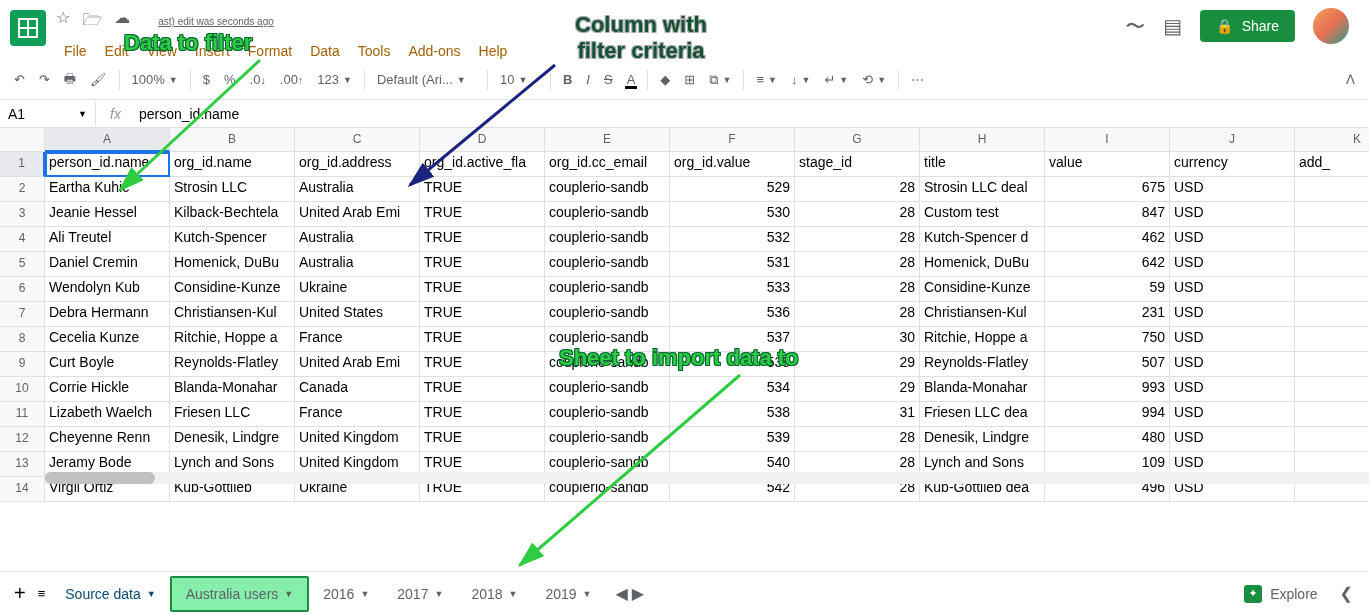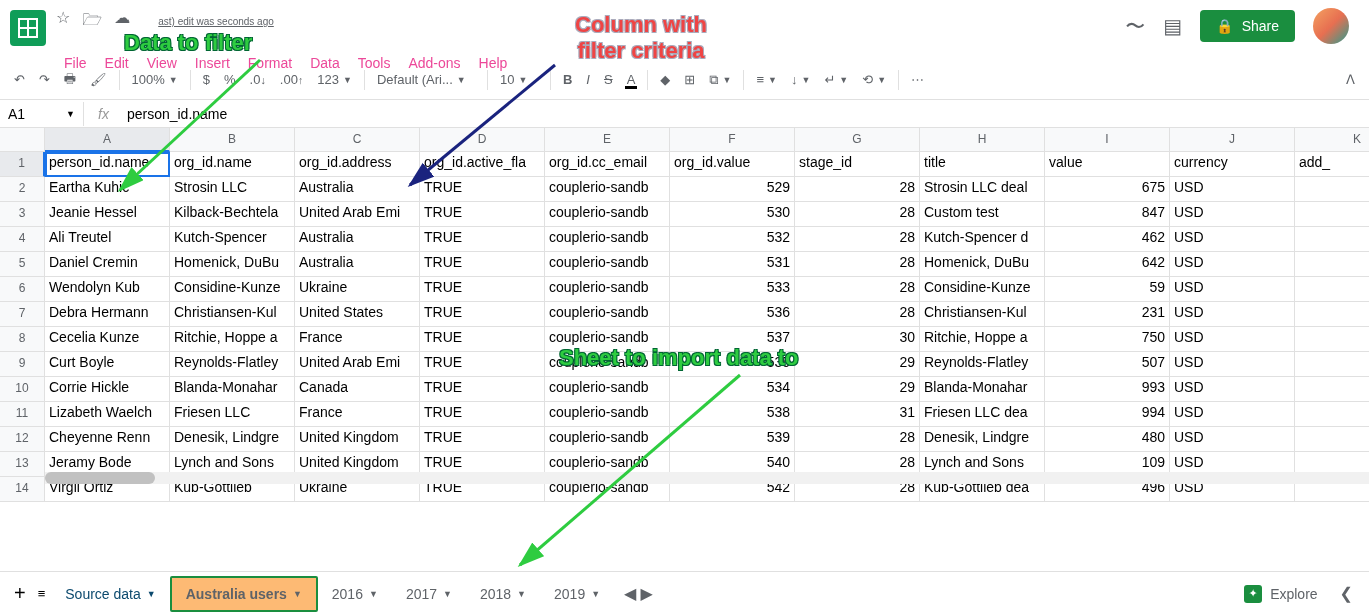--- a/index.html
+++ b/index.html
@@ -6,56 +6,56 @@
 body{width:1369px;height:615px;overflow:hidden;background:#fff;position:relative}
 .header{display:flex;align-items:flex-start;padding:8px 8px 0 8px;height:60px}
 .logo{width:40px;height:40px;margin-right:8px;display:flex;align-items:center;justify-content:center}
 .logo svg{width:36px;height:36px}
 .title-area{flex:1}
 .title-row{display:flex;align-items:center;gap:8px}
 .doc-title{font-size:18px;color:#5f6368;padding:2px 4px}
 .title-icons{display:flex;gap:12px;color:#5f6368}
 .title-icons span{cursor:pointer}
 .last-edit{font-size:10px;color:#5f6368;text-decoration:underline;margin-left:20px}
-.menu-row{display:flex;gap:2px;font-size:14px;color:#ec4899;margin-top:16px}
+.menu-row{display:flex;gap:2px;font-size:14px;color:#a16207;margin-top:4px}
 .menu-row span{padding:4px 8px;cursor:pointer}
 .header-right{display:flex;align-items:center;gap:18px;padding-right:12px}
 .share-btn{background:#1a8e3f;color:#fff;padding:8px 16px;border-radius:4px;display:flex;align-items:center;gap:8px;font-size:14px;font-weight:500;cursor:pointer}
 .avatar{width:36px;height:36px;border-radius:50%;background:linear-gradient(135deg,#f4a261,#e76f51,#2a9d8f);cursor:pointer}
 .toolbar{display:flex;align-items:center;padding:4px 8px;border-bottom:1px solid #e0e0e0;gap:2px;height:40px;color:#5f6368}
 .tb-btn{padding:4px 6px;cursor:pointer;display:flex;align-items:center;font-size:13px}
 .tb-sep{width:1px;height:20px;background:#e0e0e0;margin:0 4px}
 .tb-drop{display:flex;align-items:center;gap:4px;padding:4px 6px;cursor:pointer;font-size:13px}
 .tb-drop .chev{font-size:9px}
 .text-color-btn{position:relative;padding:4px 6px}
 .text-color-underline{position:absolute;bottom:2px;left:4px;right:4px;height:3px;background:#000}
 .formula-bar{display:flex;align-items:center;border-bottom:1px solid #e0e0e0;height:28px}
-.cell-ref{width:84px;padding:4px 8px;font-size:14px;border-right:1px solid #e0e0e0;display:flex;align-items:center;justify-content:space-between}
+.cell-ref{width:96px;padding:4px 8px;font-size:14px;border-right:1px solid #e0e0e0;display:flex;align-items:center;justify-content:space-between}
 .fx{padding:0 14px;color:#999;font-style:italic;font-size:14px}
 .formula-val{font-size:14px;padding:4px}
 .grid-container{position:relative;height:400px;overflow:hidden}
 .grid{display:grid;grid-template-columns:45px 125px 125px 125px 125px 125px 125px 125px 125px 125px 125px 125px;font-size:14px}
 .col-header{background:#f8f9fa;border-right:1px solid #e0e0e0;border-bottom:1px solid #e0e0e0;text-align:center;padding:4px;color:#5f6368;font-size:12px;height:24px}
 .row-header{background:#f8f9fa;border-right:1px solid #e0e0e0;border-bottom:1px solid #e0e0e0;text-align:center;padding:4px;color:#5f6368;font-size:12px}
 .cell{border-right:1px solid #e0e0e0;border-bottom:1px solid #e0e0e0;padding:2px 4px;white-space:nowrap;overflow:hidden;height:25px;color:#000}
 .cell.num{text-align:right}
 .cell.center{text-align:left}
 .cell.selected{border:2px solid #1a73e8;padding:0 2px}
 .col-header.sel{background:#e8eaed;border-bottom:2px solid #1a73e8}
 .row-header.sel{background:#e8eaed;border-right:2px solid #1a73e8}
 .bottom-bar{position:absolute;bottom:0;left:0;right:0;height:44px;border-top:1px solid #e0e0e0;display:flex;align-items:center;padding:0 8px;background:#fff}
 .tab{padding:8px 14px;font-size:14px;color:#5f6368;display:flex;align-items:center;gap:6px;cursor:pointer}
 .tab.active{color:#0c4a6e;font-weight:500}
-.tab.highlighted{border:2px solid #1a8e3f;border-radius:2px;background:#fdba74;font-weight:700}
+.tab.highlighted{border:2px solid #1a8e3f;border-radius:2px;background:#86efac;font-weight:400}
 .tab .chev{font-size:9px}
 .explore{margin-left:auto;display:flex;align-items:center;gap:8px;padding:8px 14px;font-size:14px;color:#5f6368;cursor:pointer;font-weight:500}
 .explore-icon{width:18px;height:18px;background:#1a8e3f;border-radius:3px;display:flex;align-items:center;justify-content:center;color:#fff;font-size:11px}
 .annotation{position:absolute;font-weight:bold;font-size:22px;pointer-events:none;z-index:100}
 .ann-green{color:#2ecc40;text-shadow:-1px -1px 0 #063,1px -1px 0 #063,-1px 1px 0 #063,1px 1px 0 #063}
-.ann-blue{color:#ef4444;text-shadow:-1px -1px 0 #aab,1px -1px 0 #aab,-1px 1px 0 #aab,1px 1px 0 #aab}
+.ann-blue{color:#14532d;text-shadow:-1px -1px 0 #aab,1px -1px 0 #aab,-1px 1px 0 #aab,1px 1px 0 #aab}
 svg.arrow{position:absolute;pointer-events:none;z-index:99}
 .hscroll{position:absolute;bottom:44px;left:45px;right:0;height:12px;background:#f1f1f1}
 .hscroll-thumb{position:absolute;left:0;width:110px;height:12px;background:#c1c1c1;border-radius:6px}
 .nav-arrows{display:flex;gap:4px;padding:0 10px;color:#5f6368}
 .side-chev{padding:8px;color:#5f6368;cursor:pointer}
 </style>
 </head>
 <body>
 
 <div class="header">

